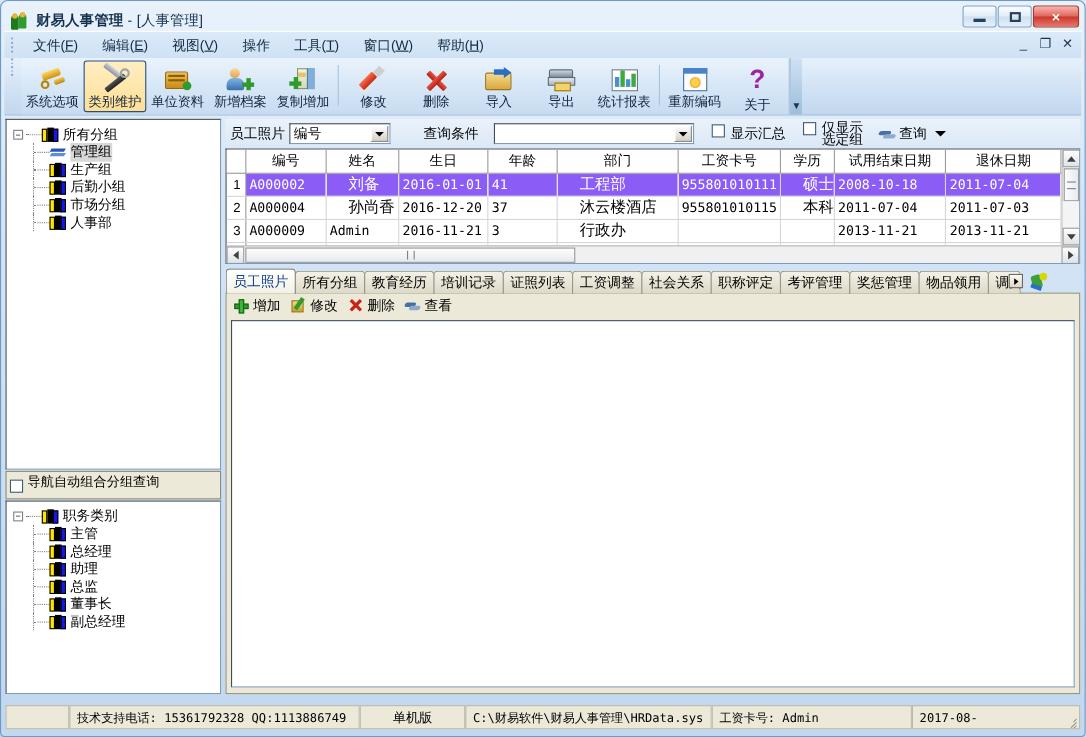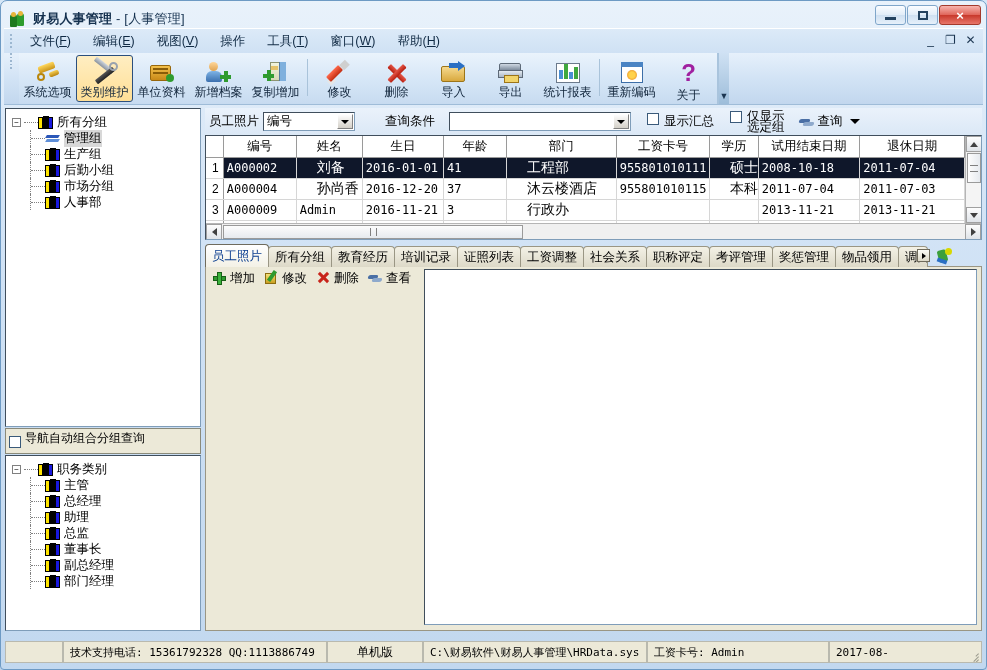--- a/index.html
+++ b/index.html
@@ -252,21 +252,21 @@
   table.grid td {
     border-right:1px solid #d6d6d6; border-bottom:1px solid #d6d6d6;
     height:21px; padding:0 3px; font-size:12px; color:#000; white-space:nowrap; overflow:hidden;
     font-family:"DejaVu Sans Mono","Liberation Mono",monospace;
   }
   table.grid td.cjk { font-family:Liberation Serif, serif; font-size:14px;padding-left:20px;}
   table.grid td.rownum {
     text-align:right; padding-right:4px; background:#fff; border-right:1px solid #9a9a9a;
     font-family:"Liberation Sans",sans-serif;
   }
-  table.grid tr.sel td { background:#0f172a; color:#fff; }
+  table.grid tr.sel td { background:#8b5cf6; color:#fff; }
   table.grid tr.sel td.rownum { background:#fff; color:#000; }
   #grid-vscroll {
     width:16px; background:#f0f0f0; border-left:1px solid #b5b5b5;
     display:flex; flex-direction:column; align-items:center;
   }
   .sb-btn { width:16px;height:16px;background:linear-gradient(180deg,#fdfdfd,#dfe3e8);border:1px solid #a0a0a0;display:flex;align-items:center;justify-content:center;flex:none;}
   .sb-btn .up{width:0;height:0;border-left:4px solid transparent;border-right:4px solid transparent;border-bottom:5px solid #404040;}
   .sb-btn .down{width:0;height:0;border-left:4px solid transparent;border-right:4px solid transparent;border-top:5px solid #404040;}
   .sb-btn .left{width:0;height:0;border-top:4px solid transparent;border-bottom:4px solid transparent;border-right:5px solid #404040;}
   .sb-btn .right{width:0;height:0;border-top:4px solid transparent;border-bottom:4px solid transparent;border-left:5px solid #404040;}
@@ -302,21 +302,21 @@
   .tab.clipped { overflow:hidden; }
   #tab-spin { width:13px;height:13px;margin-left:-10px;margin-bottom:5px;background:linear-gradient(180deg,#fbfbf6,#ddd9c8);border:1px solid #6f6b5c;display:flex;align-items:center;justify-content:center;z-index:3;}
   #tab-spin .tri{width:0;height:0;border-top:3px solid transparent;border-bottom:3px solid transparent;border-left:4px solid #000;}
   #tab-extra { width:22px;height:20px;margin-left:5px;position:relative;}
   #tab-extra .e1{position:absolute;left:3px;top:3px;width:9px;height:12px;background:#3ca03c;transform:rotate(-15deg);border-radius:2px;}
   #tab-extra .e2{position:absolute;left:10px;top:1px;width:7px;height:7px;background:#d8d800;border-radius:50%;}
   #tab-extra .e3{position:absolute;left:2px;top:12px;width:10px;height:4px;background:#2a6fc4;transform:rotate(20deg);}
 
   
   #tab-pane {
-    flex:1; border:1px solid #9a9684; background:#ece9d8; display:flex; flex-direction:row; min-height:0;
+    flex:1; border:1px solid #9a9684; background:#ece9d8; display:flex; flex-direction:column; min-height:0;
     margin-top:-1px;
   }
   #pane-toolbar { height:22px; display:flex; align-items:center; padding:2px 4px; gap:2px; }
   .pane-btn { display:flex;align-items:center;gap:3px;padding:1px 5px 1px 2px;font-size:12.5px;color:#000;cursor:default;}
   .pane-ico { width:15px;height:15px;position:relative;flex:none;}
   .pi-add .ph{position:absolute;left:1px;top:5px;width:13px;height:5px;background:#2f9b2f;border:1px solid #176017;}
   .pi-add .pv{position:absolute;left:5px;top:1px;width:5px;height:13px;background:#3cb33c;border:1px solid #176017;}
   .pi-edit .e1{position:absolute;left:1px;top:2px;width:11px;height:11px;background:linear-gradient(180deg,#f5e27a,#caa020);border:1px solid #8c6c10;}
   .pi-edit .e2{position:absolute;left:6px;top:-1px;width:4px;height:12px;background:#2f9b2f;transform:rotate(35deg);}
   .pi-del .d1,.pi-del .d2{position:absolute;left:1px;top:5px;width:13px;height:3px;background:#c8241a;}
@@ -666,30 +666,20 @@
           </div>
           <div class="tnode" style="padding-left:14px">
             <span class="vline"></span>
               <span class="dots"></span>
             <span class="folder-ico">
                 <i class="yel"></i>
                 <i class="blk"></i>
                 <i class="blu"></i>
               </span>
             <span class="tlabel">副总经理</span>
-          </div>
-          <div class="tnode" style="padding-left:14px">
-            <span class="vline"></span>
-              <span class="dots"></span>
-            <span class="folder-ico">
-                <i class="yel"></i>
-                <i class="blk"></i>
-                <i class="blu"></i>
-              </span>
-            <span class="tlabel">部门经理</span>
           </div>
         </div>
       </div>
     </div>
 
     <div id="right-col">
 
       <div id="querybar">
         <span class="q-label">员工照片</span>
         <div class="combo" id="combo-field">

